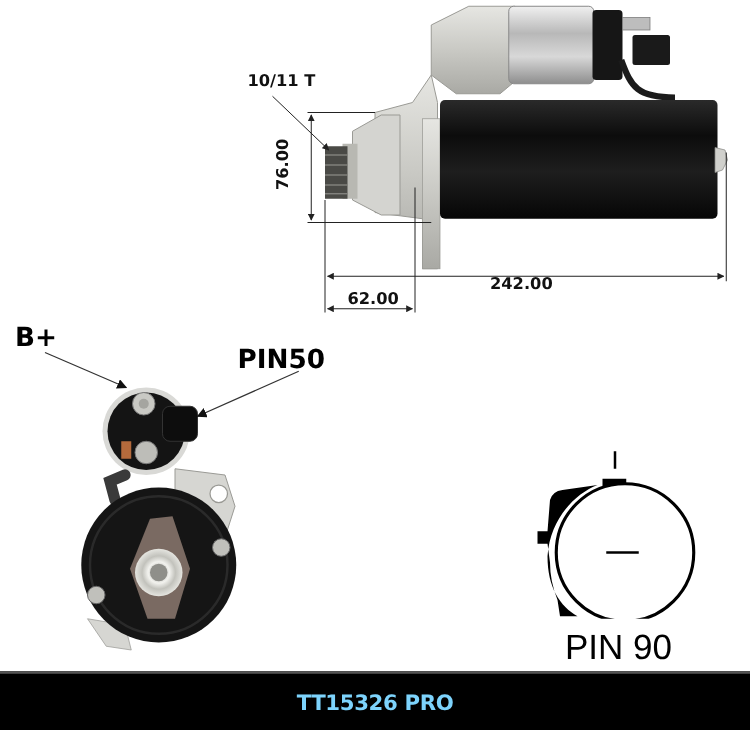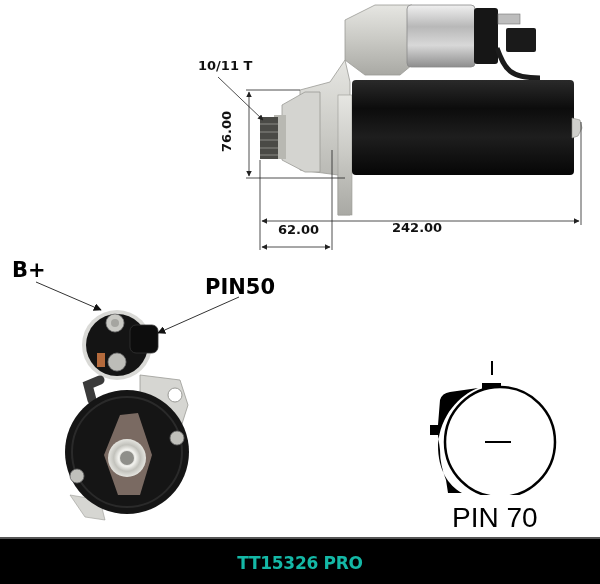--- a/index.html
+++ b/index.html
@@ -1,21 +1,21 @@
 <!DOCTYPE html>
 <html><head>
 <meta charset="utf-8">
 <style>
   html, body { margin: 0; padding: 0; }
   body { width: 600px; height: 584px; background: #ffffff; position: relative; overflow: hidden; font-family: "DejaVu Sans", sans-serif; }
   .abs { position: absolute; }
   .dim-label { font-family: "DejaVu Sans", sans-serif; font-weight: bold; color: #111; font-size: 13px; }
   .callout { font-family: "DejaVu Sans", sans-serif; font-weight: bold; color: #000; font-size: 21px; }
   .footer { position: absolute; left: 0; top: 537px; width: 600px; height: 47px; background: #000; border-top: 2px solid #555; display: flex; align-items: center; justify-content: center; gap: 38px; }
-  .footer span { color: #14b8a6; font-family: "DejaVu Sans", sans-serif; font-weight: bold; font-size: 17px; letter-spacing: -0.3px; }
+  .footer span { color: #7dd3fc; font-family: "DejaVu Sans", sans-serif; font-weight: bold; font-size: 17px; letter-spacing: -0.3px; }
   .pin-caption { font-family: "Liberation Sans", sans-serif; font-size: 28px; color: #000; }
   svg { display: block; }
 </style>
 </head>
 <body>
 
 <div class="abs" style="left:0;top:0;width:600px;height:260px;">
   <svg width="600" height="260" viewBox="0 0 600 260">
     <defs>
       <linearGradient id="alu" x1="0" y1="0" x2="0" y2="1">
@@ -80,21 +80,21 @@
 
     <line x1="332" y1="150" x2="332" y2="250" stroke="#222" stroke-width="0.8"></line>
     <line x1="262" y1="247" x2="330" y2="247" stroke="#222" stroke-width="0.8" marker-start="url(#arr)" marker-end="url(#arr)"></line>
 
     <line x1="218" y1="77" x2="263" y2="120" stroke="#222" stroke-width="0.8" marker-end="url(#arr)"></line>
   </svg>
 
   <div class="abs dim-label" style="left:198px;top:58px;">10/11 T</div>
   <div class="abs dim-label" style="left:206px;top:124px;transform:rotate(-90deg);transform-origin:center;">76.00</div>
   <div class="abs dim-label" style="left:392px;top:220px;">242.00</div>
-  <div class="abs dim-label" style="left:278px;top:222px;">62.00</div>
+  <div class="abs dim-label" style="left:278px;top:232px;">62.00</div>
 </div>
 
 <div class="abs" style="left:0;top:255px;width:300px;height:280px;">
   <svg width="300" height="280" viewBox="0 0 300 280">
     <defs>
       <marker id="arr2" viewBox="0 0 10 10" refX="9" refY="5" markerWidth="8" markerHeight="8" orient="auto">
         <path d="M0,0 L10,5 L0,10 z" fill="#111"></path>
       </marker>
       <radialGradient id="bear" cx="0.5" cy="0.5" r="0.5">
         <stop offset="0" stop-color="#9a9a95"></stop>
@@ -128,34 +128,34 @@
     <circle cx="127" cy="203" r="19" fill="url(#bear)"></circle>
     <circle cx="127" cy="203" r="7" fill="#8f8f8a"></circle>
 
     <circle cx="177" cy="183" r="7" fill="#c0c0bb" stroke="#666" stroke-width="0.8"></circle>
     <circle cx="77" cy="221" r="7" fill="#c0c0bb" stroke="#666" stroke-width="0.8"></circle>
 
     <line x1="36" y1="27" x2="101" y2="55" stroke="#333" stroke-width="1" marker-end="url(#arr2)"></line>
     <line x1="239" y1="42" x2="158" y2="78" stroke="#333" stroke-width="1" marker-end="url(#arr2)"></line>
   </svg>
   <div class="abs callout" style="left:12px;top:3px;">B+</div>
-  <div class="abs callout" style="left:205px;top:20px;">PIN50</div>
+  <div class="abs callout" style="left:190px;top:20px;">PIN50</div>
 </div>
 
 <div class="abs" style="left:410px;top:355px;width:180px;height:180px;">
   <svg width="180" height="140" viewBox="0 0 180 140">
 
     <line x1="82" y1="6" x2="82" y2="20" stroke="#000" stroke-width="2"></line>
 
     <rect x="72" y="28" width="19" height="7" fill="#000"></rect>
 
     <path d="M40,37 L68,33 C50,40 30,60 28,90 C28,115 38,130 52,138 L38,138 L36,125 Q30,110 30,95 L28,80 L20,80 L20,70 L28,70 L30,45 Q32,38 40,37 Z" fill="#000"></path>
 
     <circle cx="90" cy="87" r="55" fill="#fff" stroke="#000" stroke-width="2.5"></circle>
 
     <line x1="75" y1="87" x2="101" y2="87" stroke="#000" stroke-width="2"></line>
   </svg>
-  <div class="abs pin-caption" style="left:42px;top:147px;">PIN 70</div>
+  <div class="abs pin-caption" style="left:42px;top:147px;">PIN 90</div>
 </div>
 
 <div class="footer">
   <span>TT15326 PRO</span>
 </div>
 
 </body></html>

